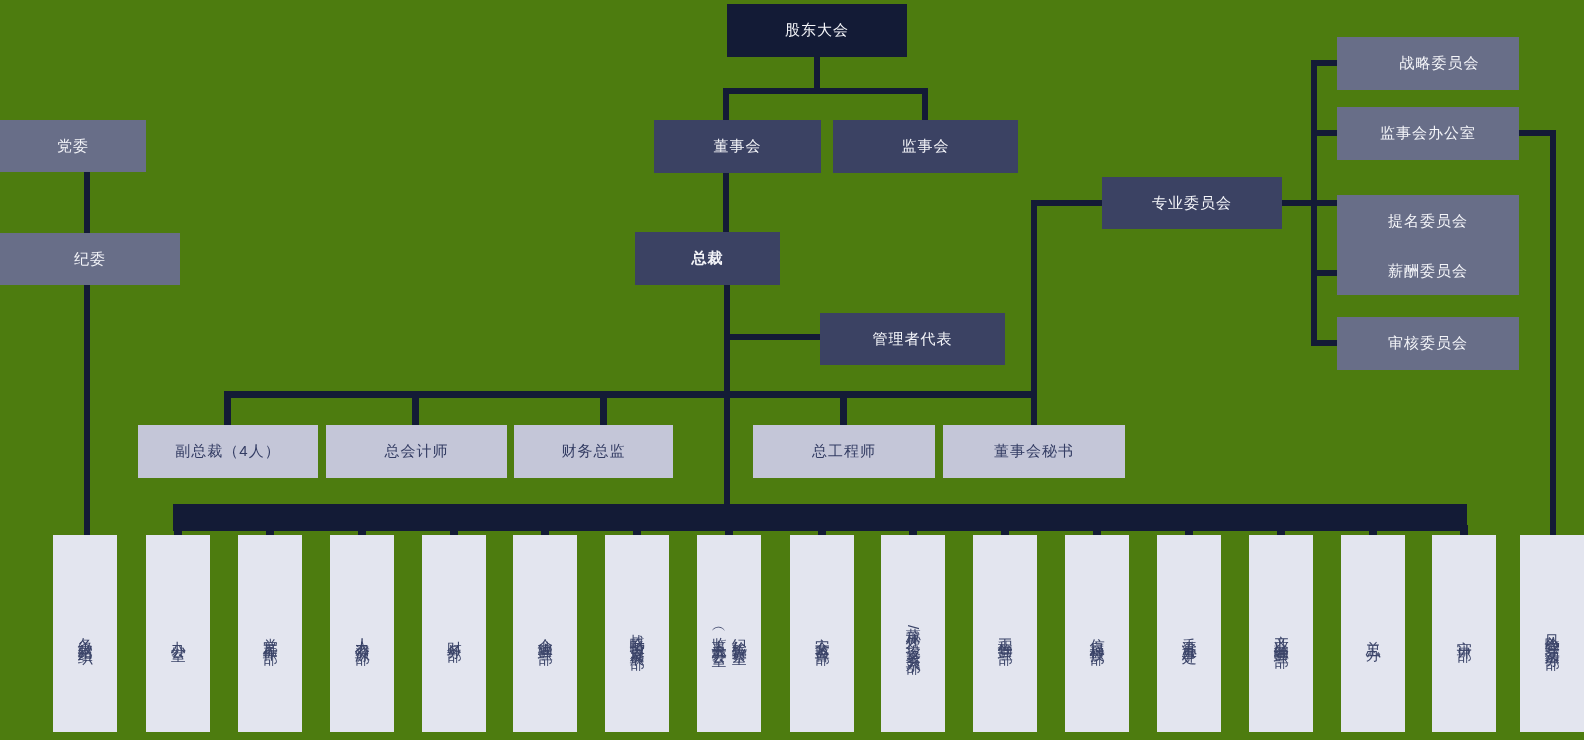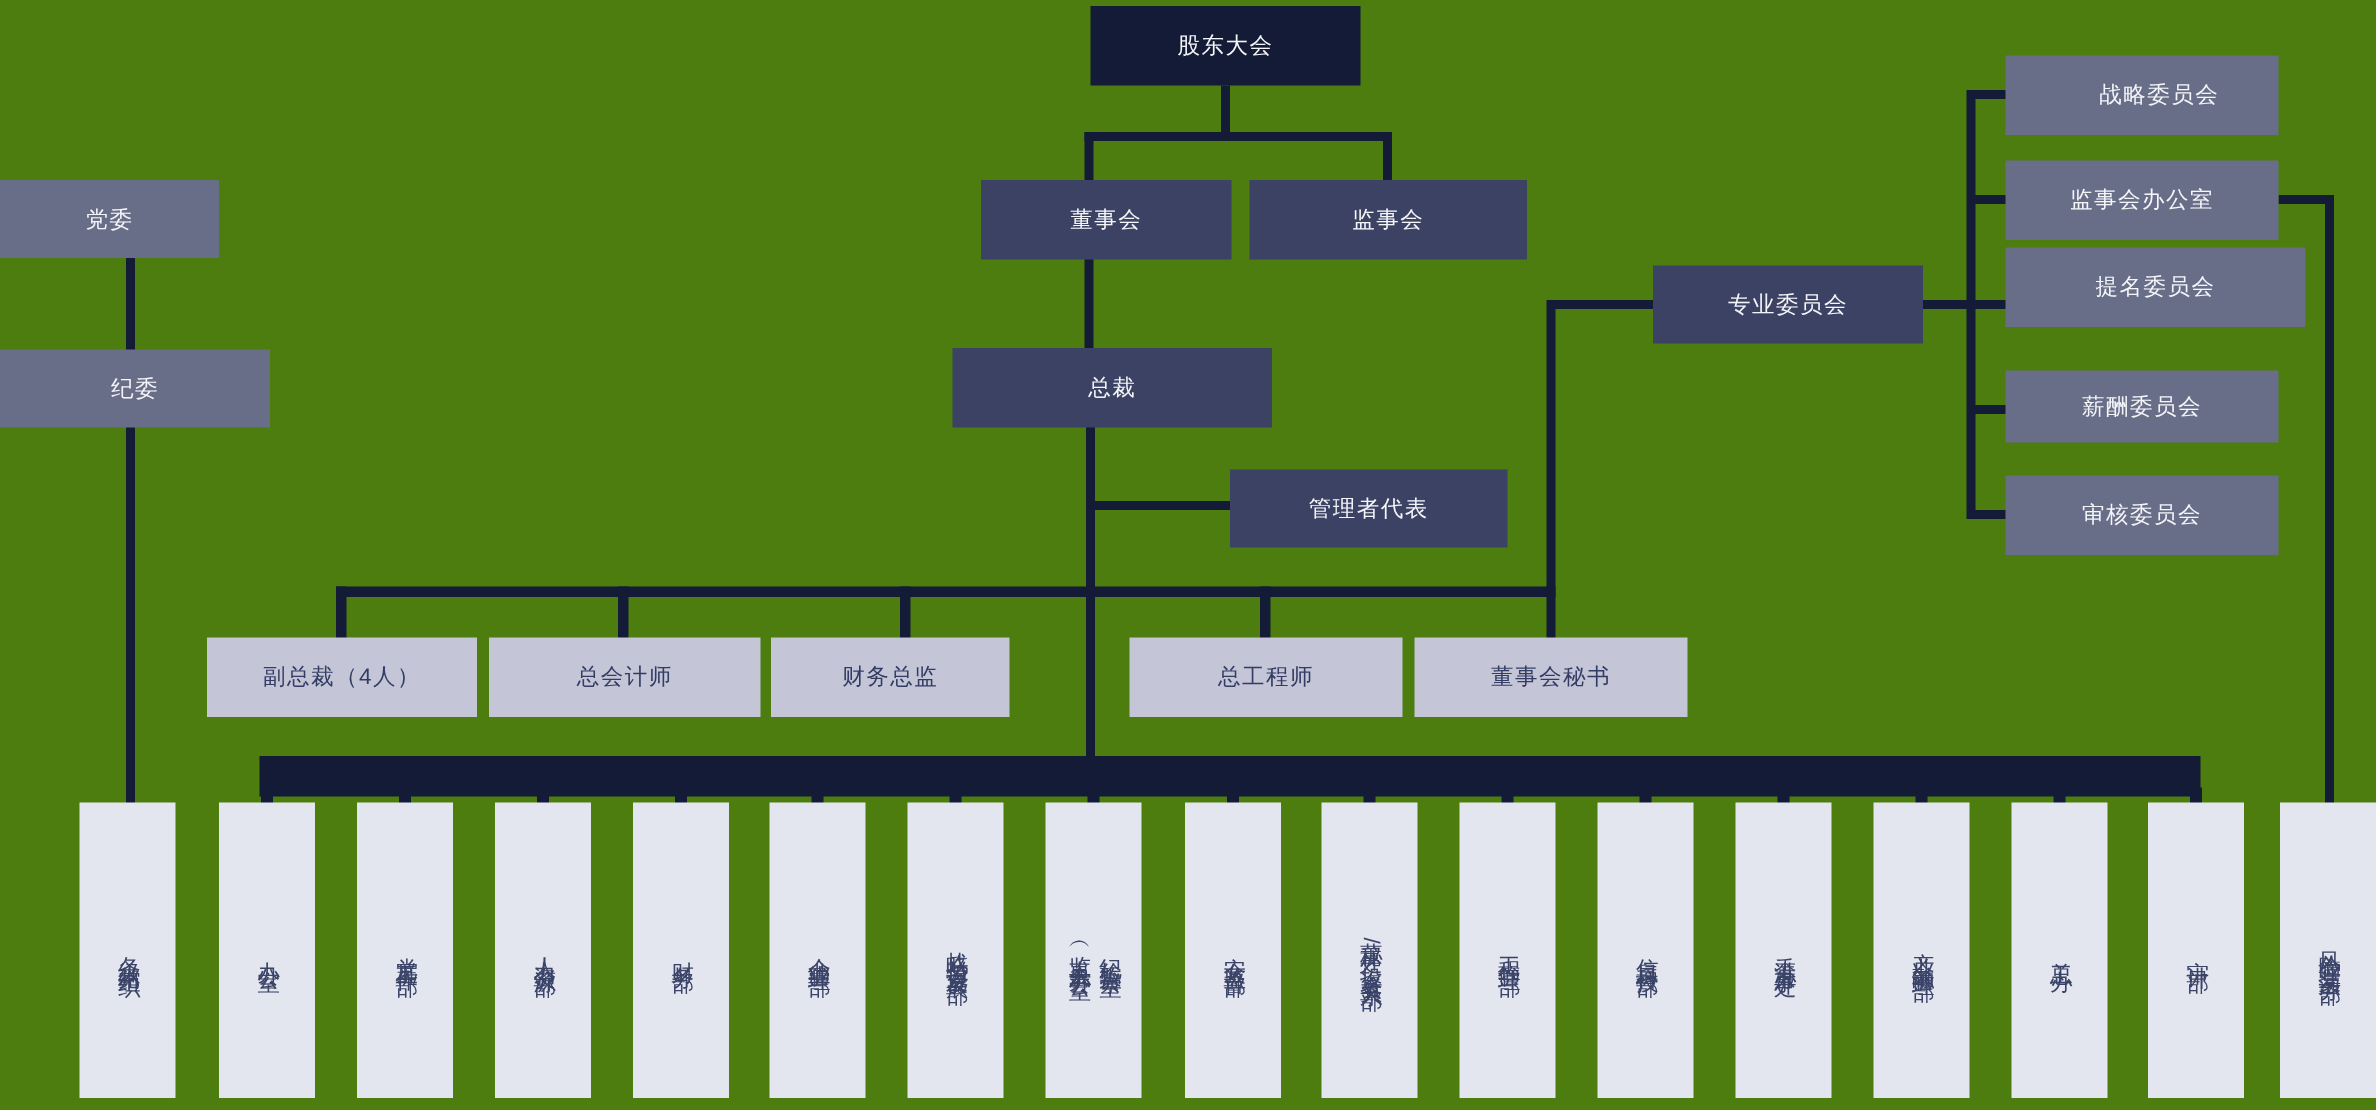--- a/index.html
+++ b/index.html
@@ -76,27 +76,27 @@
   <div class="line" style="left:1185px;top:525px;width:8px;height:12px;"></div>
   <div class="line" style="left:1277px;top:525px;width:8px;height:12px;"></div>
   <div class="line" style="left:1369px;top:525px;width:8px;height:12px;"></div>
   <div class="line" style="left:1460px;top:525px;width:8px;height:12px;"></div>
 
   <div class="box dark" style="left:727px;top:4px;width:180px;height:53px;">股东大会</div>
   <div class="box med" style="left:612px;top:120px;width:167px;height:53px;margin-left:42px;">董事会</div>
   <div class="box med" style="left:833px;top:120px;width:185px;height:53px;">监事会</div>
   <div class="box gray" style="left:0px;top:120px;width:146px;height:52px;">党委</div>
   <div class="box gray" style="left:0px;top:233px;width:180px;height:52px;">纪委</div>
-  <div class="box med" style="left:635px;top:232px;width:213px;height:53px;">总裁</div>
+  <div class="box med" style="left:635px;top:232px;width:145px;height:53px;font-weight:bold;">总裁</div>
   <div class="box med" style="left:820px;top:313px;width:185px;height:52px;">管理者代表</div>
   <div class="box med" style="left:1102px;top:177px;width:180px;height:52px;">专业委员会</div>
 
   <div class="box gray" style="left:1337px;top:37px;width:182px;height:53px;padding-left:23px;">战略委员会</div>
   <div class="box gray" style="left:1337px;top:107px;width:182px;height:53px;">监事会办公室</div>
-  <div class="box gray" style="left:1337px;top:165px;width:200px;height:53px;text-align:right;">提名委员会</div>
+  <div class="box gray" style="left:1337px;top:195px;width:182px;height:53px;text-align:right;">提名委员会</div>
   <div class="box gray" style="left:1337px;top:247px;width:182px;height:48px;">薪酬委员会</div>
   <div class="box gray" style="left:1337px;top:317px;width:182px;height:53px;">审核委员会</div>
 
   <div class="box light" style="left:138px;top:425px;width:180px;height:53px;">副总裁（4人）</div>
   <div class="box light" style="left:326px;top:425px;width:181px;height:53px;">总会计师</div>
   <div class="box light" style="left:514px;top:425px;width:159px;height:53px;">财务总监</div>
   <div class="box light" style="left:753px;top:425px;width:182px;height:53px;">总工程师</div>
   <div class="box light" style="left:943px;top:425px;width:182px;height:53px;">董事会秘书</div>
 
   <div class="dept" style="left:53px;">

